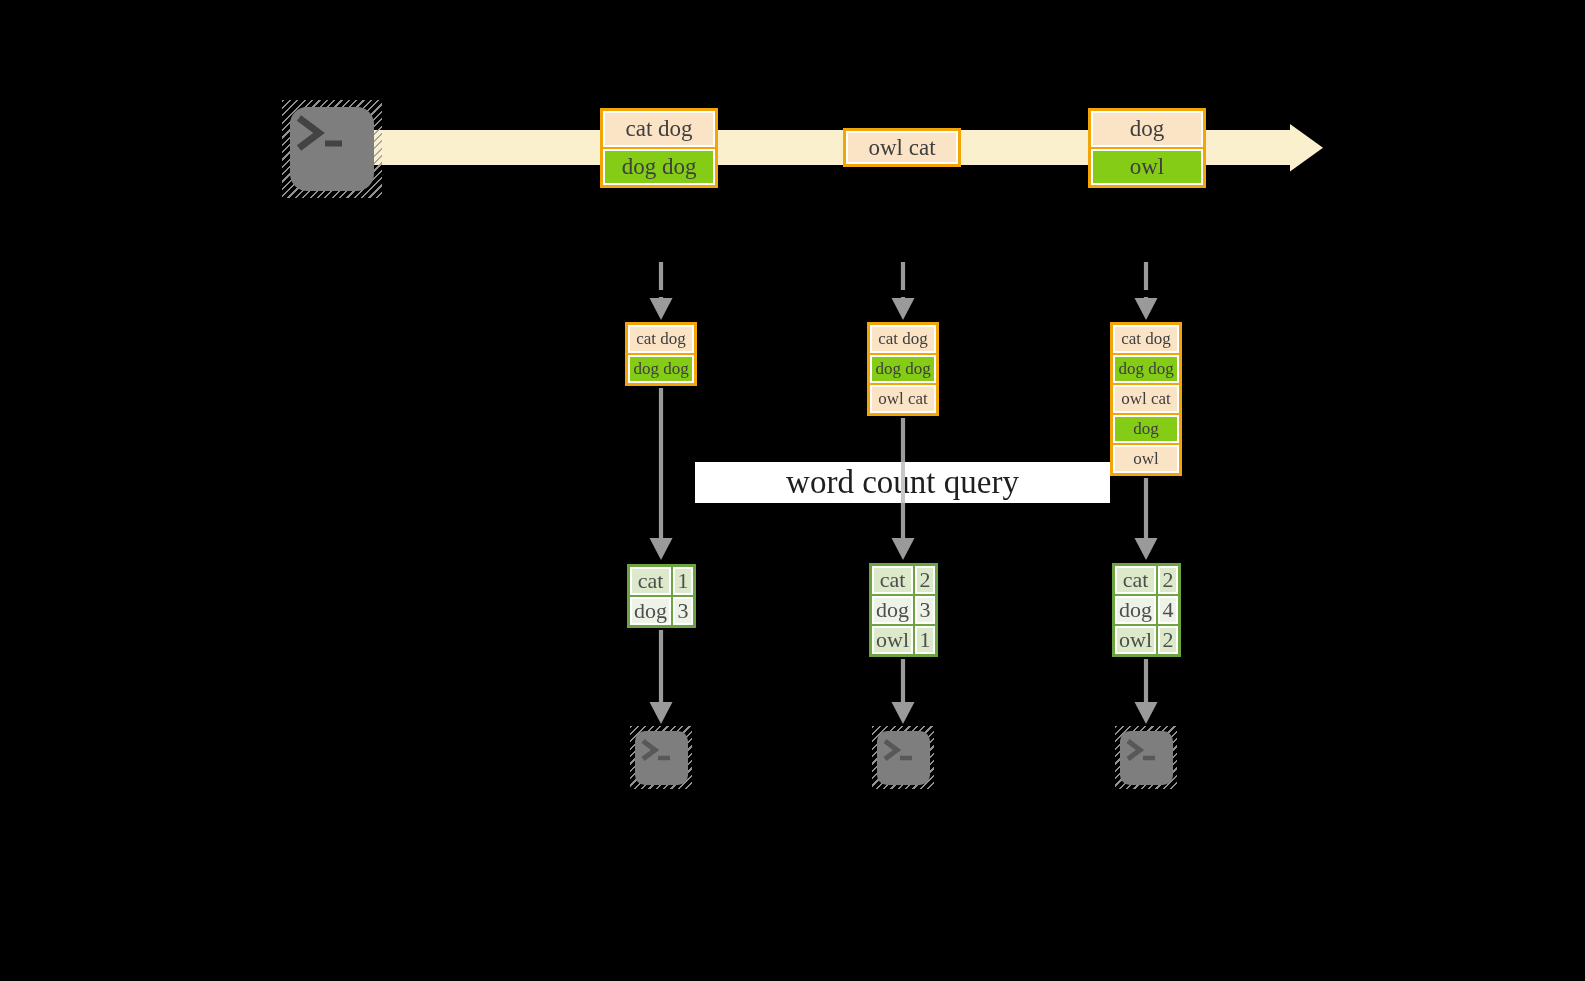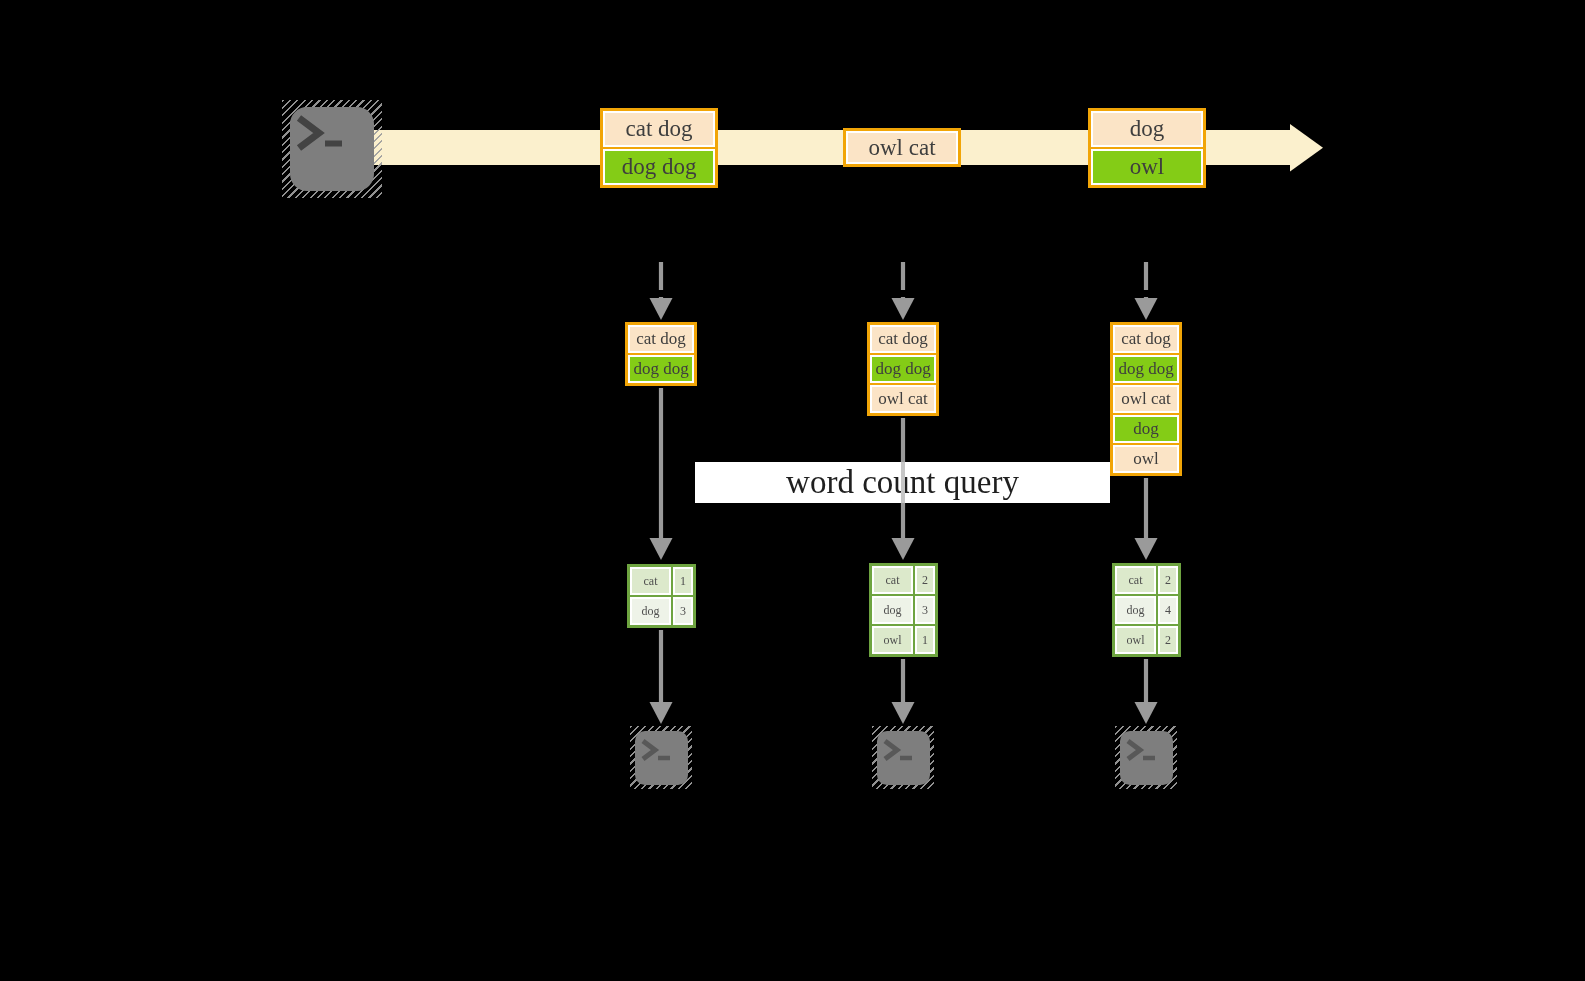--- a/index.html
+++ b/index.html
@@ -50,21 +50,21 @@
 
   
   .gtable{
     position:absolute;z-index:3;background:#6EA440;
     display:grid;grid-template-columns:41px 20px;gap:2px;padding:3px;box-sizing:content-box;
     width:63px;
   }
   .gcell{
     border:2px solid #FFFFFF;box-sizing:border-box;height:28px;background:#EEF3E8;
     display:flex;align-items:center;justify-content:center;
-    font-size:12px;color:#4E4E4E;
+    font-size:22px;color:#4E4E4E;
   }
   .gcell:nth-child(4n+1),.gcell:nth-child(4n+2){background:#DCE9CB;}
 </style>
 </head>
 <body>
 
 <div class="canvas">
 
   <svg class="layer" width="1585" height="981" viewBox="0 0 1585 981">
 

